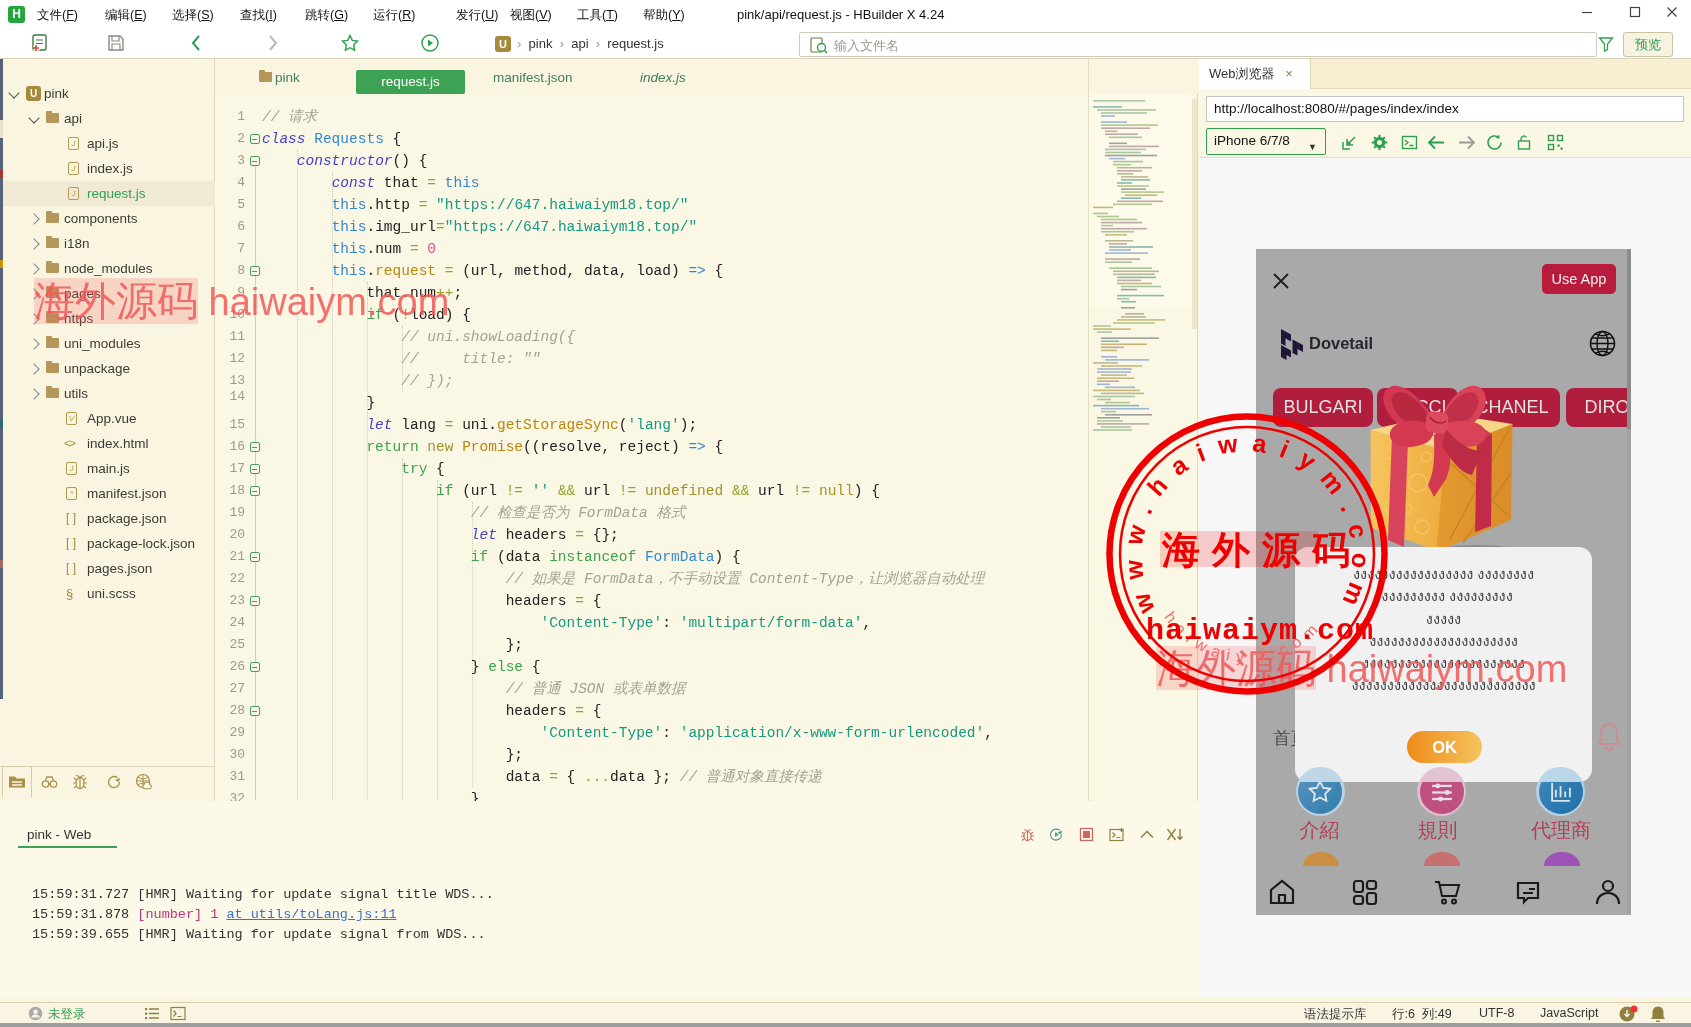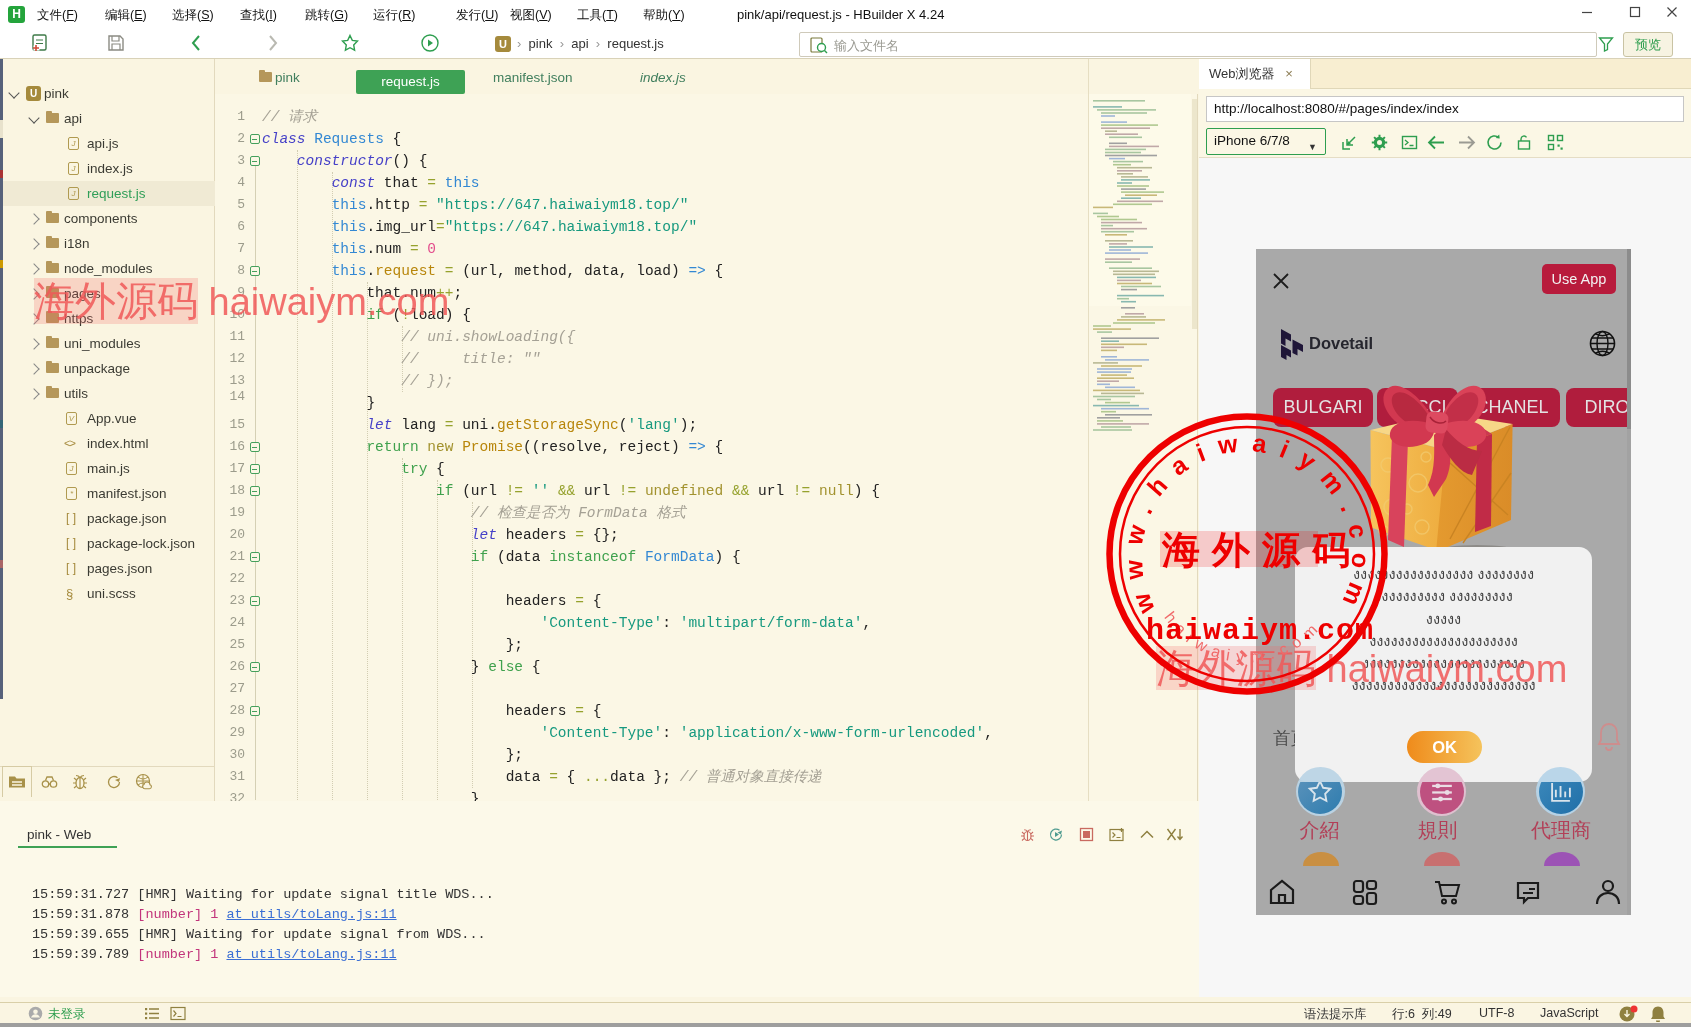--- a/index.html
+++ b/index.html
@@ -334,31 +334,33 @@
       <div class="fm" style="top:392px"></div>
       <div class="cl" style="top:386px">                    <span class="g">if</span> (url <span class="o">!=</span> <span class="s">''</span> <span class="o">&amp;&amp;</span> url <span class="o">!=</span> <span class="y">undefined</span> <span class="o">&amp;&amp;</span> url <span class="o">!=</span> <span class="y">null</span>) {</div>
     <div class="ln" style="top:408px">19</div>
       <div class="cl" style="top:408px">                        <span class="c">// 检查是否为 FormData 格式</span></div>
     <div class="ln" style="top:430px">20</div>
       <div class="cl" style="top:430px">                        <span class="k">let</span> headers <span class="o">=</span> {};</div>
     <div class="ln" style="top:452px">21</div>
       <div class="fm" style="top:458px"></div>
       <div class="cl" style="top:452px">                        <span class="g">if</span> (data <span class="g">instanceof</span> <span class="b">FormData</span>) {</div>
     <div class="ln" style="top:474px">22</div>
+      <div class="cl" style="top:474px">                            <span class="c">// 如果是 FormData，不手动设置 Content-Type，让浏览器自动处理</span></div>
     <div class="ln" style="top:496px">23</div>
       <div class="fm" style="top:502px"></div>
       <div class="cl" style="top:496px">                            headers <span class="o">=</span> {</div>
     <div class="ln" style="top:518px">24</div>
       <div class="cl" style="top:518px">                                <span class="s">'Content-Type'</span>: <span class="s">'multipart/form-data'</span>,</div>
     <div class="ln" style="top:540px">25</div>
       <div class="cl" style="top:540px">                            };</div>
     <div class="ln" style="top:562px">26</div>
       <div class="fm" style="top:568px"></div>
       <div class="cl" style="top:562px">                        } <span class="g">else</span> {</div>
     <div class="ln" style="top:584px">27</div>
+      <div class="cl" style="top:584px">                            <span class="c">// 普通 JSON 或表单数据</span></div>
     <div class="ln" style="top:606px">28</div>
       <div class="fm" style="top:612px"></div>
       <div class="cl" style="top:606px">                            headers <span class="o">=</span> {</div>
     <div class="ln" style="top:628px">29</div>
       <div class="cl" style="top:628px">                                <span class="s">'Content-Type'</span>: <span class="s">'application/x-www-form-urlencoded'</span>,</div>
     <div class="ln" style="top:650px">30</div>
       <div class="cl" style="top:650px">                            };</div>
     <div class="ln" style="top:672px">31</div>
       <div class="cl" style="top:672px">                            data <span class="o">=</span> { <span class="o">...</span>data }; <span class="c">// 普通对象直接传递</span></div>
     <div class="ln" style="top:694px">32</div>
@@ -676,21 +678,20 @@
   <svg style="position:absolute;left:1139px;top:26px" width="16" height="15" viewBox="0 0 16 15">
       <path d="M2 10.5L8 4.5l6 6" fill="none" stroke="#8F8040" stroke-width="1.5"></path>
     </svg>
   <svg style="position:absolute;left:1166px;top:26px" width="18" height="15" viewBox="0 0 18 15">
       <path d="M1.5 2l8 11M9.5 2l-8 11" stroke="#8F8040" stroke-width="1.4"></path>
       <path d="M14 2v10M11.5 9.5l2.5 3 2.5-3" fill="none" stroke="#8F8040" stroke-width="1.4"></path>
     </svg>
   <div class="clog" style="top:84px">15:59:31.727 [HMR] Waiting for update signal title WDS...</div>
   <div class="clog" style="top:104px">15:59:31.878 <span class="mag">[number] 1</span> <span class="lnk">at utils/toLang.js:11</span></div>
   <div class="clog" style="top:124px">15:59:39.655 [HMR] Waiting for update signal from WDS...</div>
-  <div class="clog" style="top:144px">15:59:39.789 <span class="mag">[number] 1</span> <span class="lnk">at utils/toLang.js:11</span></div>
 </div>
 <div id="statusbar">
   <svg style="position:absolute;left:28px;top:3px" width="15" height="15" viewBox="0 0 15 15">
       <circle cx="7.5" cy="7.5" r="6.8" fill="#AAA"></circle>
       <circle cx="7.5" cy="5.8" r="2.3" fill="#FAF5E2"></circle>
       <path d="M3 11.5c1-2.3 2.6-3.2 4.5-3.2s3.5.9 4.5 3.2" fill="#FAF5E2"></path>
     </svg>
   <span style="position:absolute;left:48px;top:3px;color:#2E9E4F">未登录</span>
   <svg style="position:absolute;left:144px;top:3px" width="16" height="15" viewBox="0 0 16 15">
       <path d="M5 3h10M5 7.5h10M5 12h10" stroke="#8F8040" stroke-width="1.4"></path>

